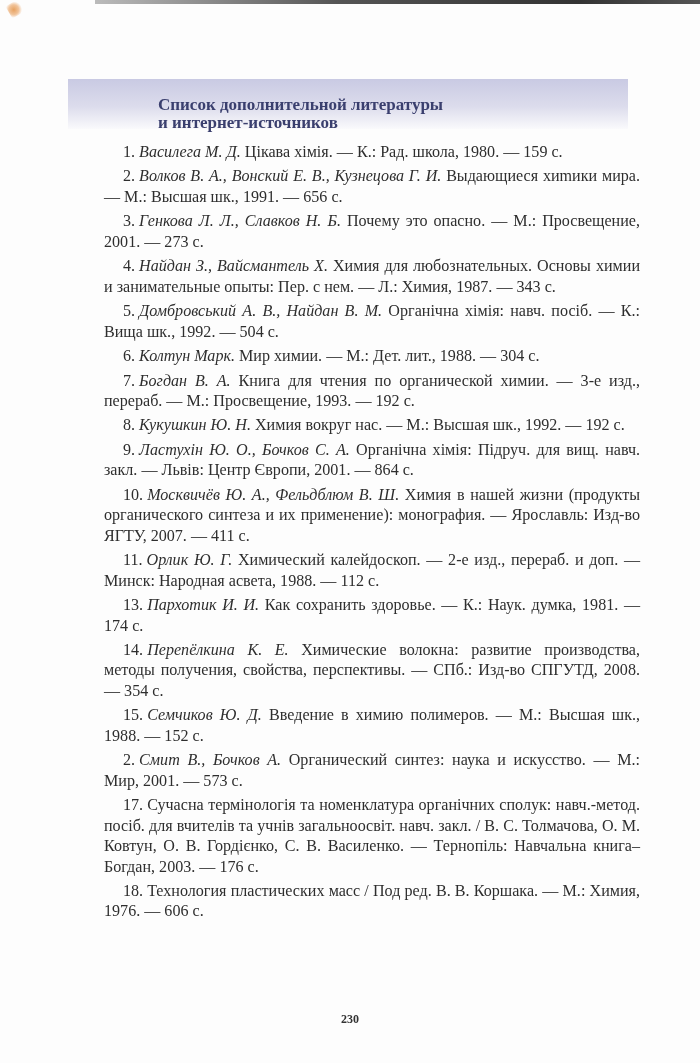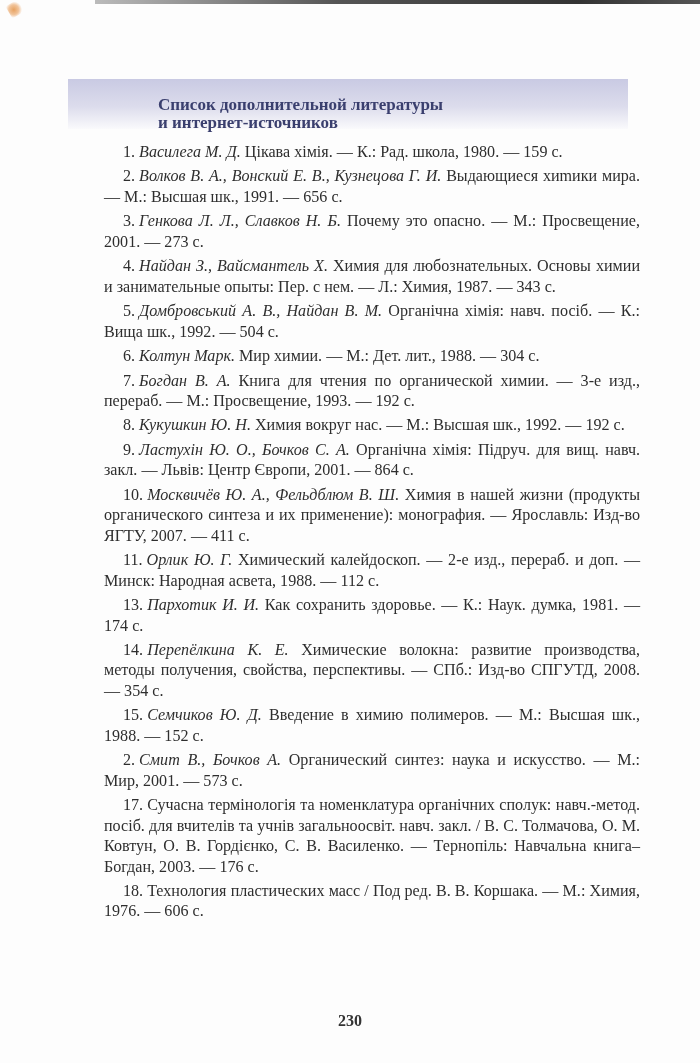--- a/index.html
+++ b/index.html
@@ -74,21 +74,21 @@
     .list .num { margin-right: 4px; }
     .list .author { font-style: italic; }
     .page-number {
       position: absolute;
       left: 0;
       width: 700px;
       top: 1012px;
       text-align: center;
       font-family: "Liberation Serif", "DejaVu Serif", serif;
       font-weight: bold;
-      font-size: 16px;
+      font-size: 12px;
       color: #333;
     }
   </style>
 </head>
 <body>
 
 <div class="top-edge"></div>
 <div class="corner-mark"></div>
 
 <div class="header-band"></div>

